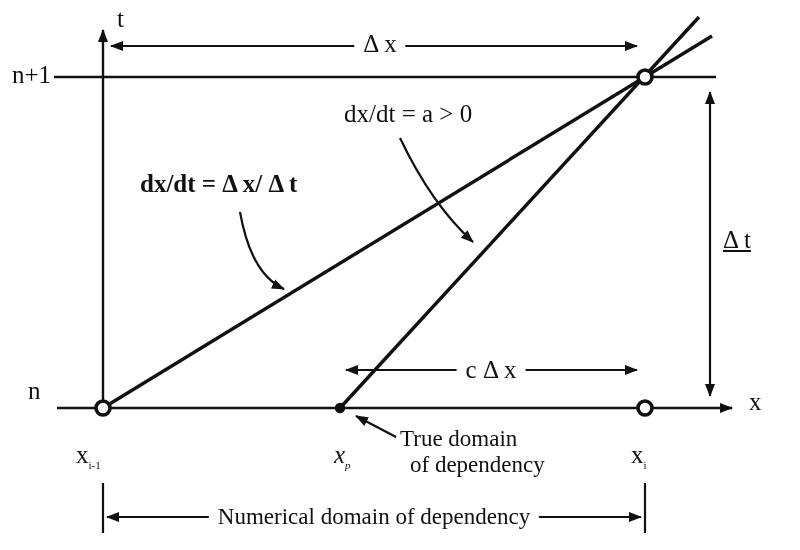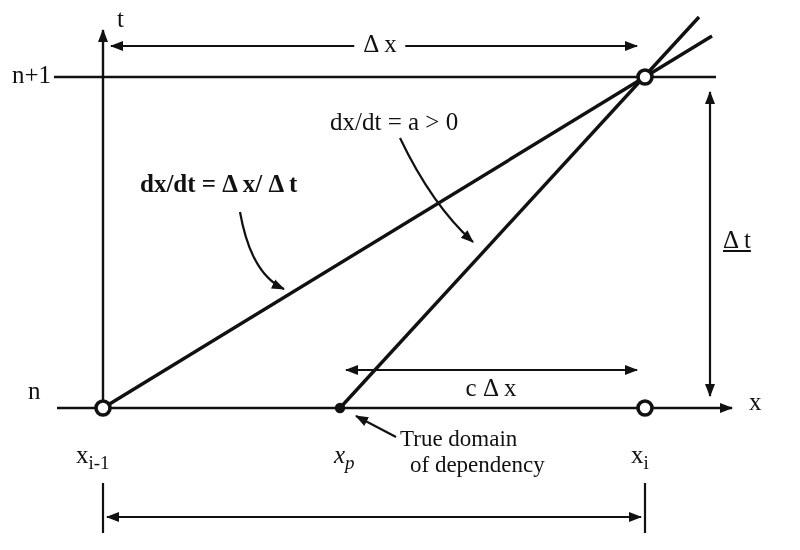--- a/index.html
+++ b/index.html
@@ -3,21 +3,21 @@
 <meta charset="utf-8">
 <style>
   html,body{margin:0;padding:0;background:#ffffff;}
   .fig{
     position:relative;width:800px;height:550px;background:#ffffff;
     font-family:"Liberation Serif","DejaVu Serif",serif;color:#111111;
     overflow:hidden;
   }
   .fig svg{position:absolute;left:0;top:0;}
   .lbl{position:absolute;font-size:25px;line-height:1.12;white-space:nowrap;color:#111;}
-  .lbl sub{font-size:19px;line-height:0;}
+  .lbl sub{font-size:11px;line-height:0;}
   .center{transform:translateX(-50%);text-align:right;}
   .bg{background:#ffffff;padding:0 9px;}
   .small{font-size:23px;}
 </style>
 </head>
 <body>
 
 <div class="fig">
 
   <svg width="800" height="550" viewBox="0 0 800 550">
@@ -61,32 +61,33 @@
     <circle cx="340" cy="408" r="5.2" fill="#111"></circle>
   </svg>
 
   <div class="lbl" style="left:117px;top:5px;">t</div>
   <div class="lbl" style="left:749px;top:388px;">x</div>
   <div class="lbl" style="left:12px;top:61px;">n+1</div>
   <div class="lbl" style="left:28px;top:377px;">n</div>
 
   <div class="lbl center bg" style="left:380px;top:30px;">Δ x</div>
   <div class="lbl" style="left:723px;top:226px;text-decoration:underline;">Δ t</div>
-  <div class="lbl center bg" style="left:491px;top:374px;">c Δ x</div>
+  <div class="lbl center bg" style="left:491px;top:356px;">c Δ x</div>
 
-  <div class="lbl" style="left:330px;top:100px;margin-top:8px;">dx/dt = a &gt; 0</div>
+  <div class="lbl" style="left:344px;top:100px;">dx/dt = a &gt; 0</div>
   <div class="lbl" style="left:140px;top:170px;font-weight:bold;">dx/dt = Δ x/ Δ t</div>
 
   <div class="lbl" style="left:76px;top:441px;">
     <span>x</span><sub>i-1</sub>
   </div>
   <div class="lbl" style="left:334px;top:441px;font-style:italic;">
     <span>x</span><sub>p</sub>
   </div>
   <div class="lbl" style="left:631px;top:441px;">
     <span>x</span><sub>i</sub>
   </div>
 
   <div class="lbl small" style="left:410px;top:452px;">of dependency</div>
   <div class="lbl small" style="left:400px;top:426px;">True domain</div>
 
+  <div class="lbl small center bg" style="left:374px;top:504px;">Numerical domain of dependency</div>
 
 </div>
 
 </body></html>

